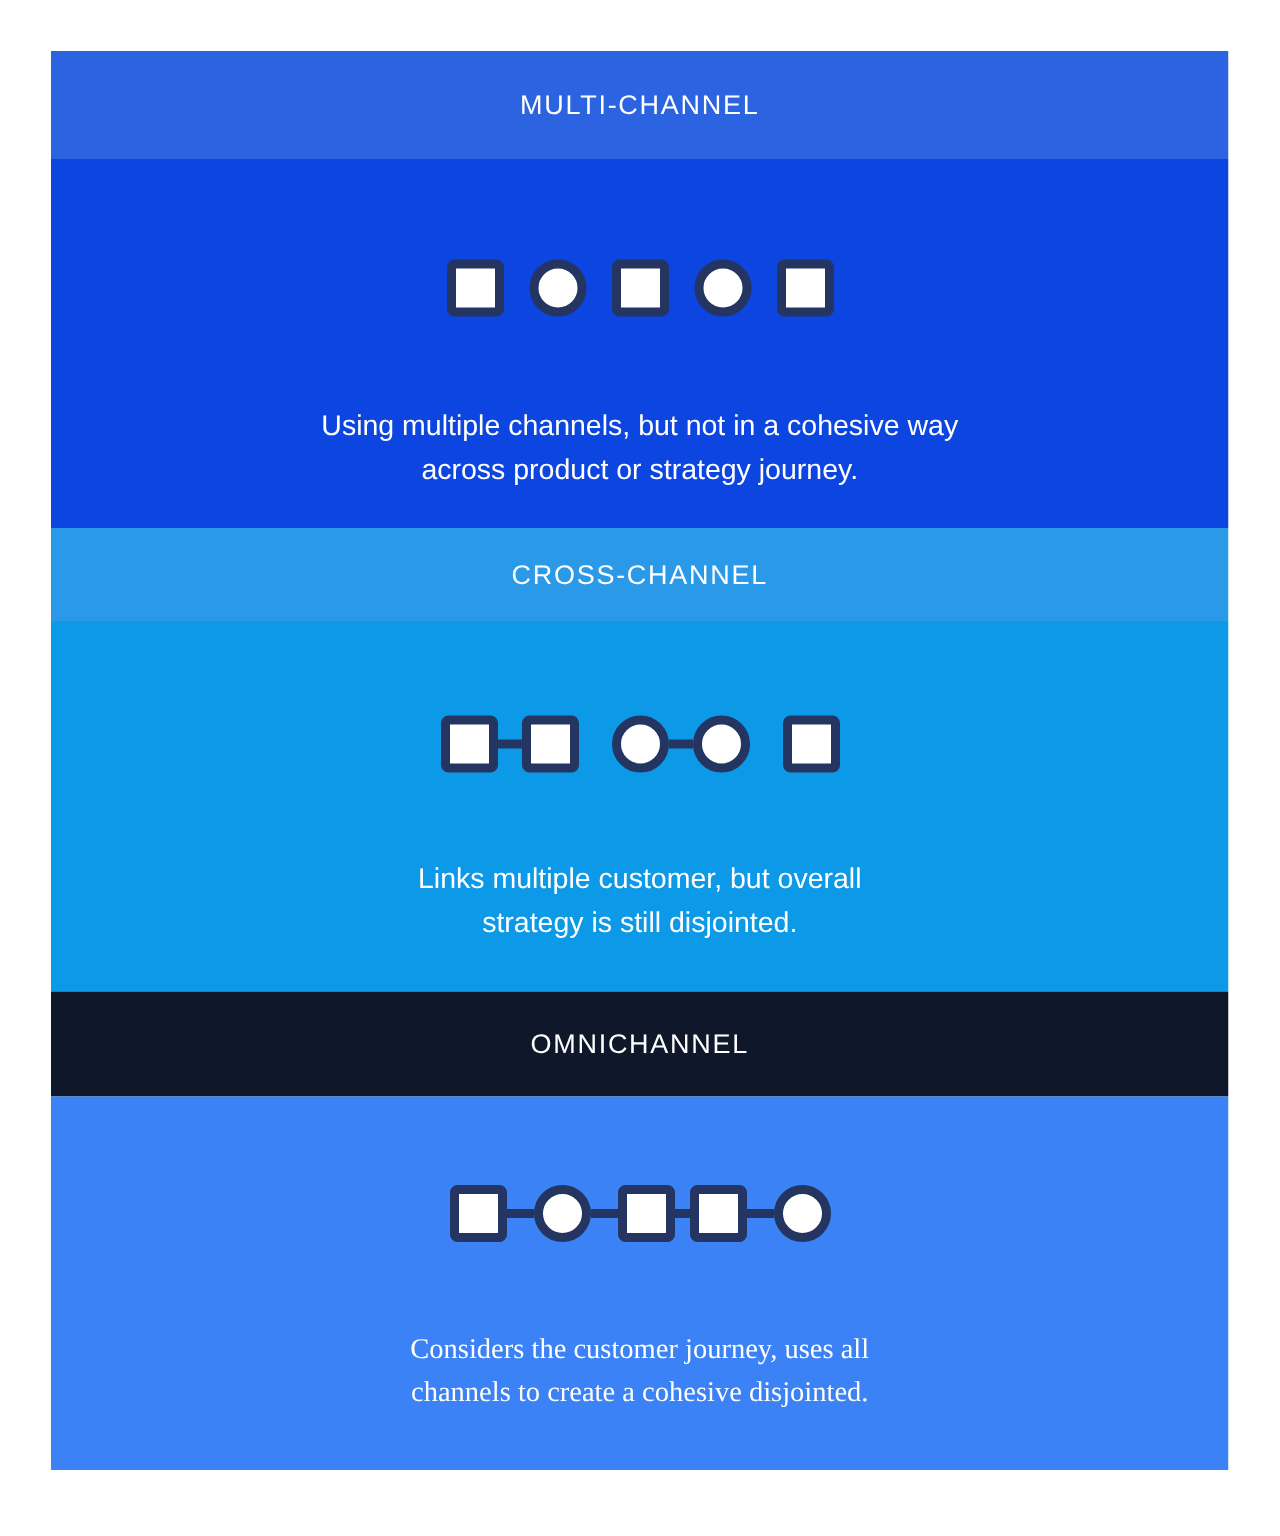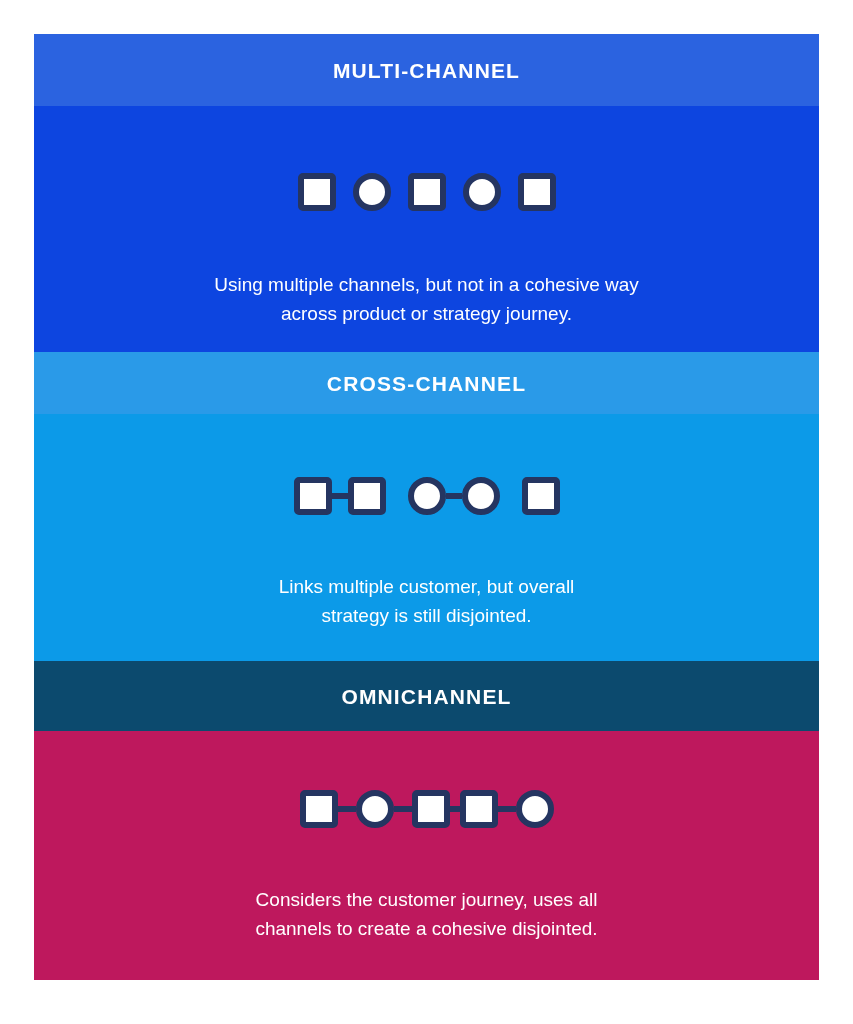--- a/index.html
+++ b/index.html
@@ -43,22 +43,22 @@
   .section-header {
     width: 100%;
     display: flex;
     align-items: center;
     justify-content: center;
     box-sizing: border-box;
   }
 
   .section-title {
     color: #ffffff;
-    font-weight: bold;
-    font-size: 21px;
+    font-weight: normal;
+    font-size: 18px;
     letter-spacing: 1.15px;
     text-align: center;
     line-height: 1;
   }
 
   .section-body {
     width: 100%;
     box-sizing: border-box;
     display: flex;
     flex-direction: column;
@@ -168,24 +168,24 @@
           <span class="node square" style="border-color: rgb(37, 53, 97);"></span>
         </div>
         <div class="section-desc">
           <span class="line">Links multiple customer, but overall</span>
           <span class="line">strategy is still disjointed.</span>
         </div>
       </div>
     </div>
 
     <div class="section sec-omni">
-      <div class="section-header" style="background: #0c4a6e;">
+      <div class="section-header" style="background: #0f172a;">
         <span class="section-title">OMNICHANNEL</span>
       </div>
-      <div class="section-body" style="background: #be185d;">
+      <div class="section-body" style="background: #3b82f6; font-family: Liberation Serif, serif;">
         <div class="diagram">
           <span class="node square" style="border-color: rgb(37, 53, 97);"></span>
           <span class="link" style="width: 18px; background: rgb(37, 53, 97);"></span>
           <span class="node circle" style="border-color: rgb(37, 53, 97);"></span>
           <span class="link" style="width: 18px; background: rgb(37, 53, 97);"></span>
           <span class="node square" style="border-color: rgb(37, 53, 97);"></span>
           <span class="link" style="width: 10px; background: rgb(37, 53, 97);"></span>
           <span class="node square" style="border-color: rgb(37, 53, 97);"></span>
           <span class="link" style="width: 18px; background: rgb(37, 53, 97);"></span>
           <span class="node circle" style="border-color: rgb(37, 53, 97);"></span>

